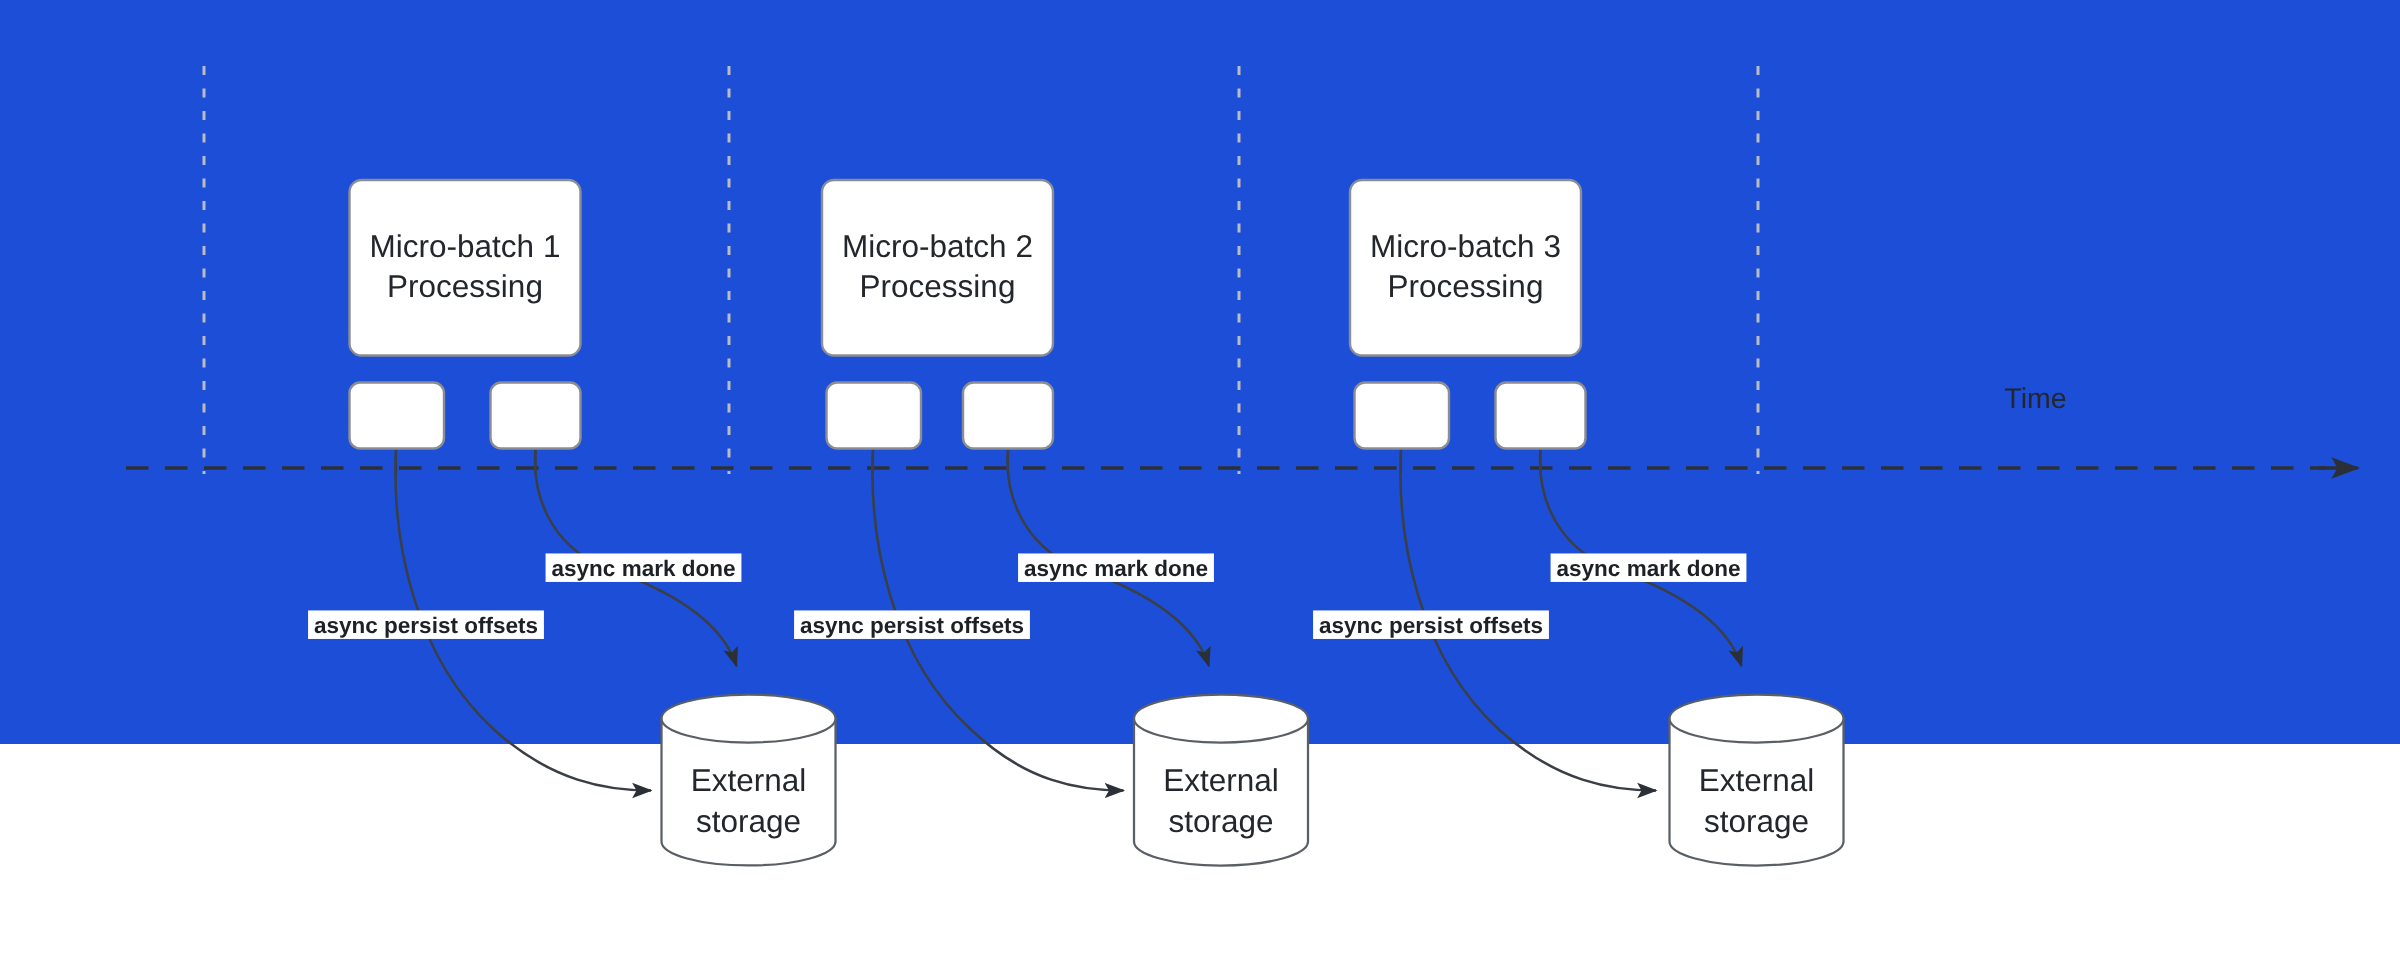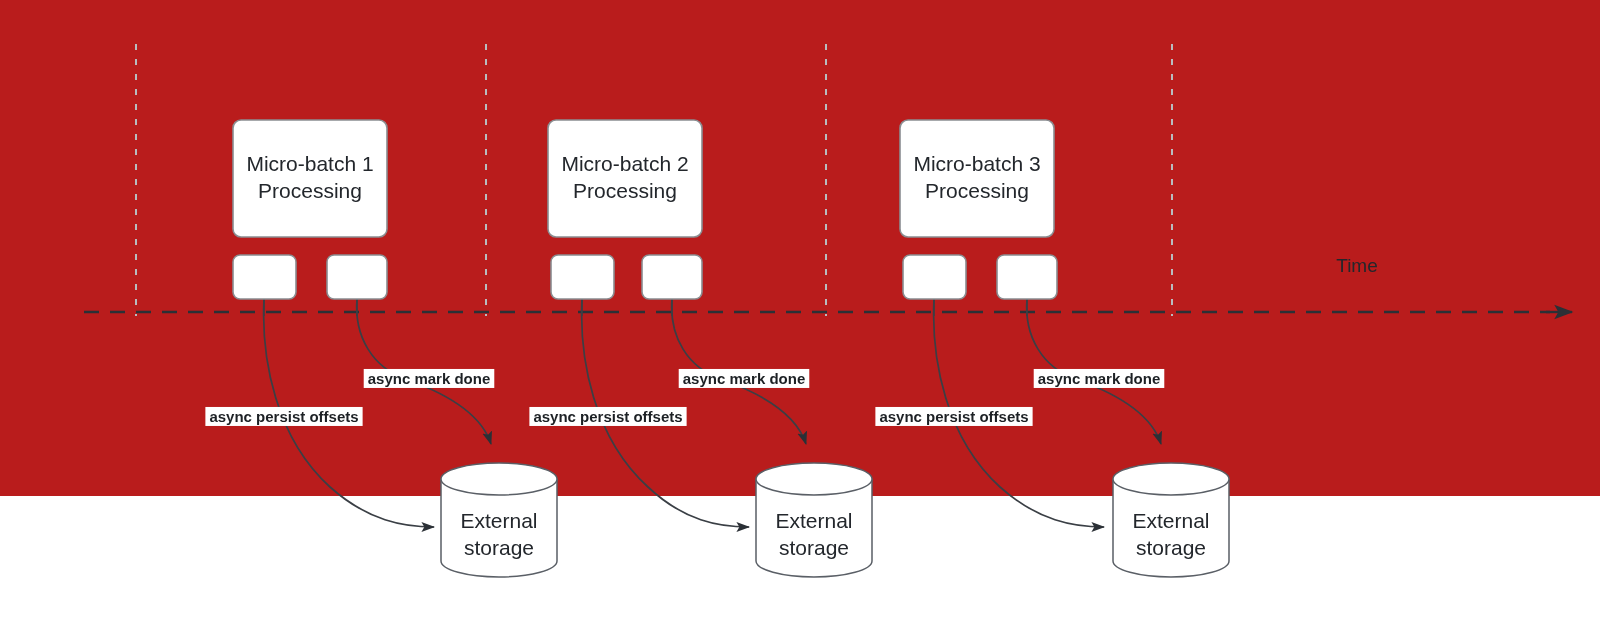--- a/index.html
+++ b/index.html
@@ -11,21 +11,21 @@
   body {
     width: 1600px;
     height: 642px;
     overflow: hidden;
     font-family: "Liberation Sans", sans-serif;
   }
   #diagram-root {
     position: relative;
     width: 1600px;
     height: 496px;
-    background: #b91c1c;
+    background: #1d4ed8;
   }
   #diagram-svg {
     position: absolute;
     left: 0;
     top: 0;
     width: 1600px;
     height: 642px;
     display: block;
   }
   .shape-label {

